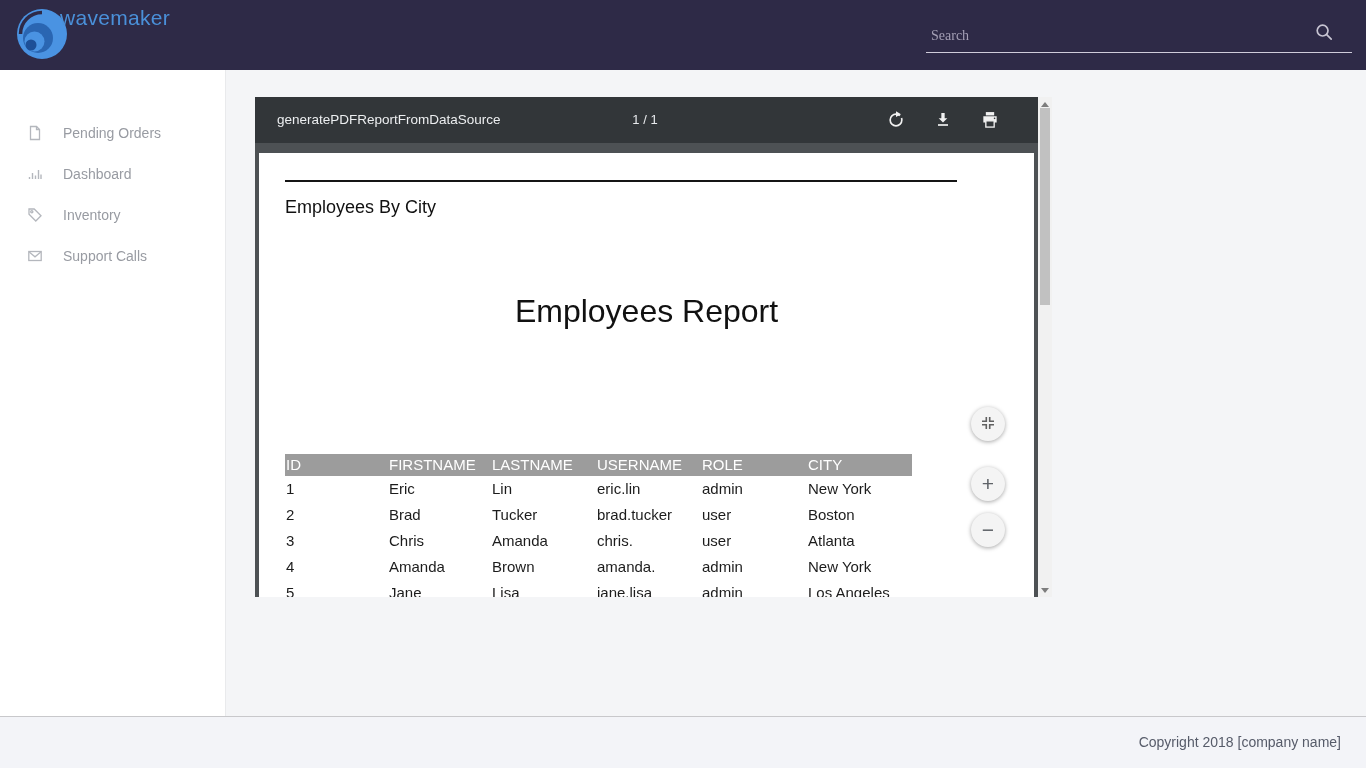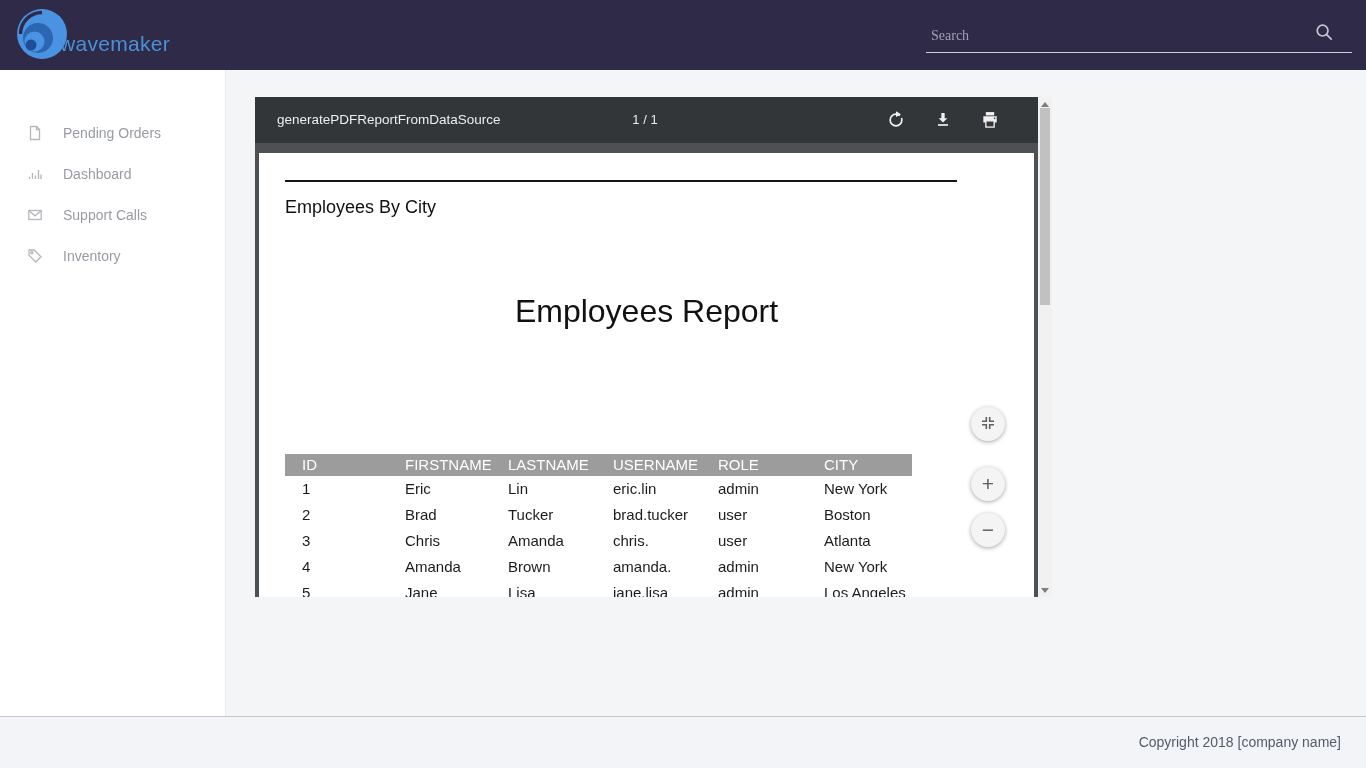--- a/index.html
+++ b/index.html
@@ -1,21 +1,21 @@
 <!DOCTYPE html>
 <html><head>
 <meta charset="utf-8">
 <style>
   * { margin:0; padding:0; box-sizing:border-box; }
   html,body { width:1366px; height:768px; overflow:hidden; }
   body { font-family:"Liberation Sans","DejaVu Sans",sans-serif; background:#f4f5f7; }
 
   
   .app-header { position:relative; height:70px; background:#2e2a47; }
-  .logo { position:absolute; left:14px; top:6px; display:flex; align-items:flex-end; cursor:pointer; }
+  .logo { position:absolute; left:14px; top:6px; display:flex; align-items:flex-start; cursor:pointer; }
   .logo-text { color:#4a90d9; font-size:21px; margin-left:-10px; margin-bottom:10px; letter-spacing:.3px; }
   .search-box { position:absolute; right:14px; top:0; width:426px; height:53px;
                 border-bottom:1px solid #cfccda; }
   .search-input { position:absolute; left:5px; bottom:8px; width:350px; background:transparent;
                   border:none; outline:none; color:#fff; font-size:14px; font-family:Liberation Serif, serif; }
   .search-input::placeholder { color:#a49fb5; opacity:1; }
   .search-icon { position:absolute; right:18px; bottom:10px; width:20px; height:20px; cursor:pointer; }
 
   
   .content-row { display:flex; height:646px; }
@@ -40,21 +40,21 @@
               overflow:hidden; }
 
   .doc-rule { position:absolute; left:26px; top:27px; width:672px; height:2px; background:#151515; }
   .doc-subtitle { position:absolute; left:26px; top:44px; width:672px; text-align:left;
                   font-size:18px; color:#111; }
   .doc-title { position:absolute; left:0; top:140px; width:775px; text-align:center;
                font-size:32px; color:#111; }
   .doc-table { position:absolute; left:26px; top:301px; width:627px; }
   .t-head { display:flex; height:22px; line-height:22px; background:#9c9c9c; color:#ffffff; font-size:15px; }
   .t-row { display:flex; height:26px; line-height:26px; color:#1c1c1c; font-size:15px; }
-  .tc { padding-left:17px; overflow:hidden; white-space:nowrap; }
+  .tc { padding-left:1px; overflow:hidden; white-space:nowrap; }
   .c0{width:103px}.c1{width:103px}.c2{width:105px}.c3{width:105px}.c4{width:106px}.c5{width:104px}
 
   
   .pdf-scrollbar { position:absolute; right:0; top:0; width:14px; height:500px; background:#f1f1f1; }
   .sb-btn { position:absolute; left:0; width:14px; height:14px; display:flex; align-items:center;
             justify-content:center; cursor:pointer; }
   .sb-up { top:0; } .sb-down { bottom:0; }
   .tri-up { width:0; height:0; border-left:4px solid transparent; border-right:4px solid transparent;
             border-bottom:5px solid #7d7d7d; }
   .tri-down { width:0; height:0; border-left:4px solid transparent; border-right:4px solid transparent;
@@ -121,34 +121,34 @@
             <path d="M8.5 13 V9.5"></path>
             <path d="M11.5 13 V4"></path>
             <path d="M14 13 V8.5"></path>
         </svg>
       </span>
       <span class="nav-label">Dashboard</span>
     </div>
     <div class="nav-item">
       <span class="nav-icon">
         <svg width="16" height="16" viewBox="0 0 16 16" stroke="#b4b7bd" stroke-width="1.3" fill="none">
+          <path d="M2 2 H7.2 L14 8.8 L8.8 14 L2 7.2 Z"></path>
+            <circle cx="4.8" cy="4.8" r="1.1"></circle>
+        </svg>
+      </span>
+      <span class="nav-label">Inventory</span>
+    </div>
+    <div class="nav-item">
+      <span class="nav-icon">
+        <svg width="16" height="16" viewBox="0 0 16 16" stroke="#b4b7bd" stroke-width="1.3" fill="none">
           <rect x="1.8" y="3.5" width="12.4" height="9"></rect>
             <path d="M2.2 4 L8 8.8 L13.8 4"></path>
         </svg>
       </span>
       <span class="nav-label">Support Calls</span>
-    </div>
-    <div class="nav-item">
-      <span class="nav-icon">
-        <svg width="16" height="16" viewBox="0 0 16 16" stroke="#b4b7bd" stroke-width="1.3" fill="none">
-          <path d="M2 2 H7.2 L14 8.8 L8.8 14 L2 7.2 Z"></path>
-            <circle cx="4.8" cy="4.8" r="1.1"></circle>
-        </svg>
-      </span>
-      <span class="nav-label">Inventory</span>
     </div>
   </div>
 
   <div class="main">
     <div class="pdf-viewer">
 
       <div class="pdf-toolbar">
         <span class="pdf-title">generatePDFReportFromDataSource</span>
         <span class="pdf-pageind">1 / 1</span>
         <div class="pdf-tools">

